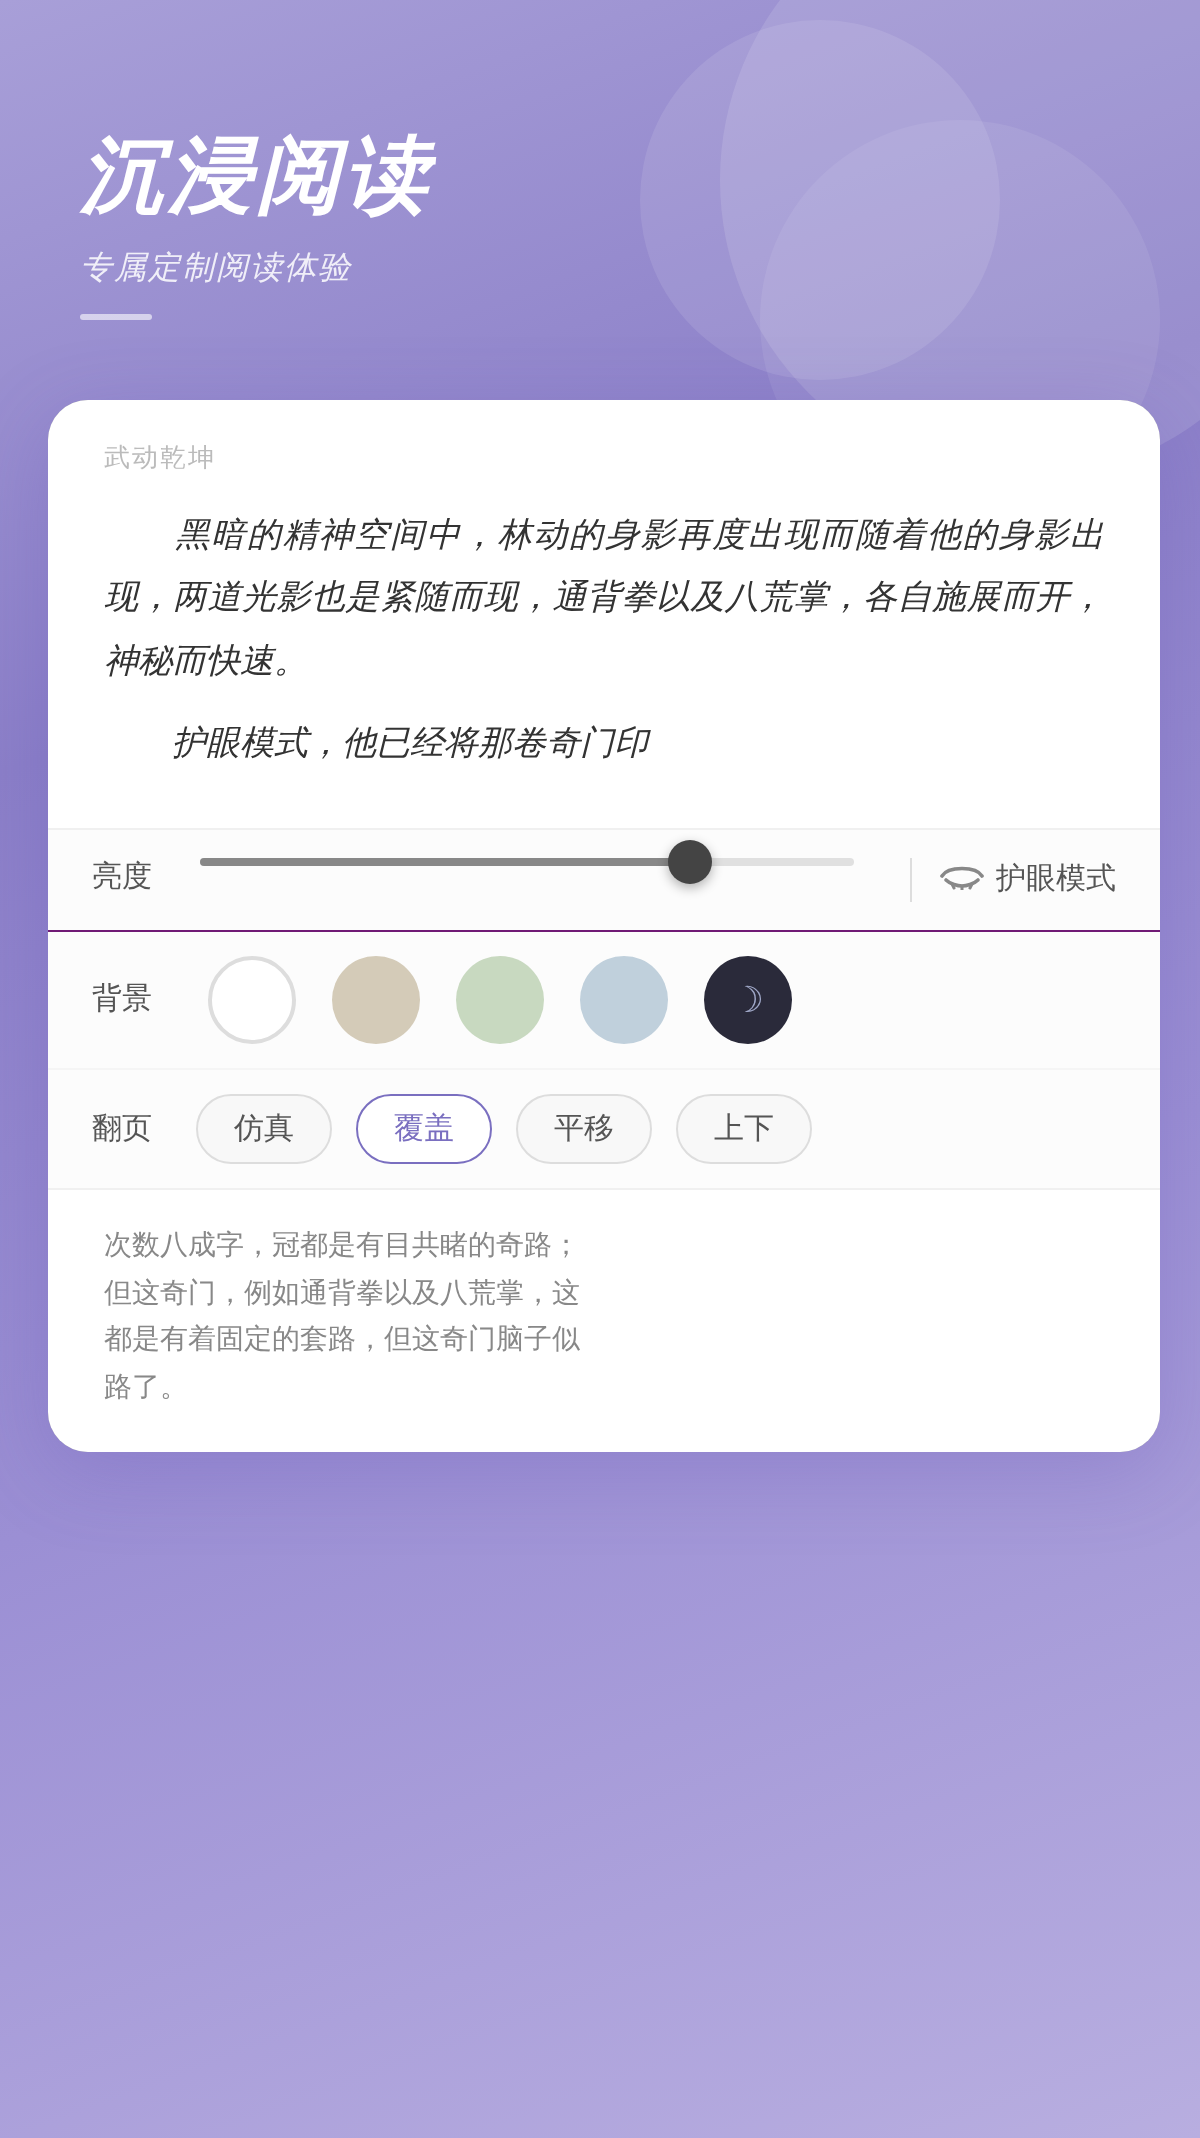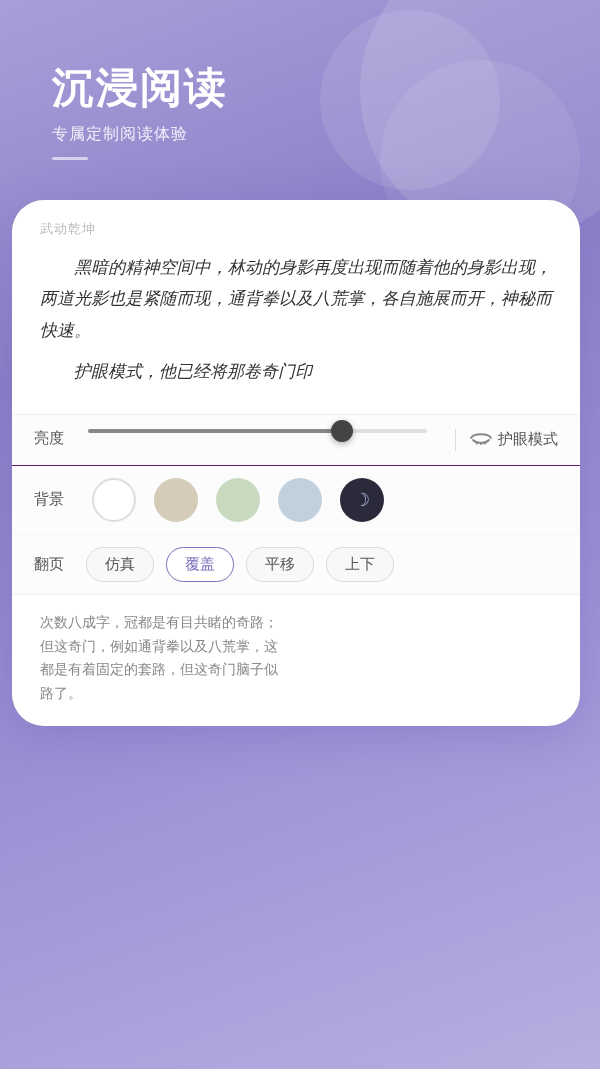--- a/index.html
+++ b/index.html
@@ -38,22 +38,23 @@
       height: 180px;
       border-radius: 50%;
       background: rgba(255,255,255,0.1);
       top: 10px;
       right: 100px;
     }
 
     
     .header {
       position: relative;
-      padding: 60px 40px 30px 52px;
+      padding: 60px 40px 30px 40px;
       z-index: 2;
+      font-style: italic;
     }
     .header-title {
       font-size: 42px;
       font-weight: 700;
       color: #fff;
       letter-spacing: 2px;
       margin-bottom: 8px;
     }
     .header-subtitle {
       font-size: 16px;
@@ -65,23 +66,23 @@
       width: 36px;
       height: 3px;
       background: rgba(255,255,255,0.6);
       border-radius: 2px;
       margin-top: 10px;
     }
 
     
     .main-card {
       position: relative;
-      margin: 10px 20px 0 12px;
+      margin: 10px 20px 0 24px;
       background: #a3a3a3;
-      border-radius: 32px;
+      border-radius: 20px;
       overflow: hidden;
       z-index: 3;
       box-shadow: 0 10px 40px rgba(100, 80, 180, 0.25);
     }
 
     
     .reading-area {
       padding: 20px 28px 16px 28px;
       background: #fff;
       position: relative;

